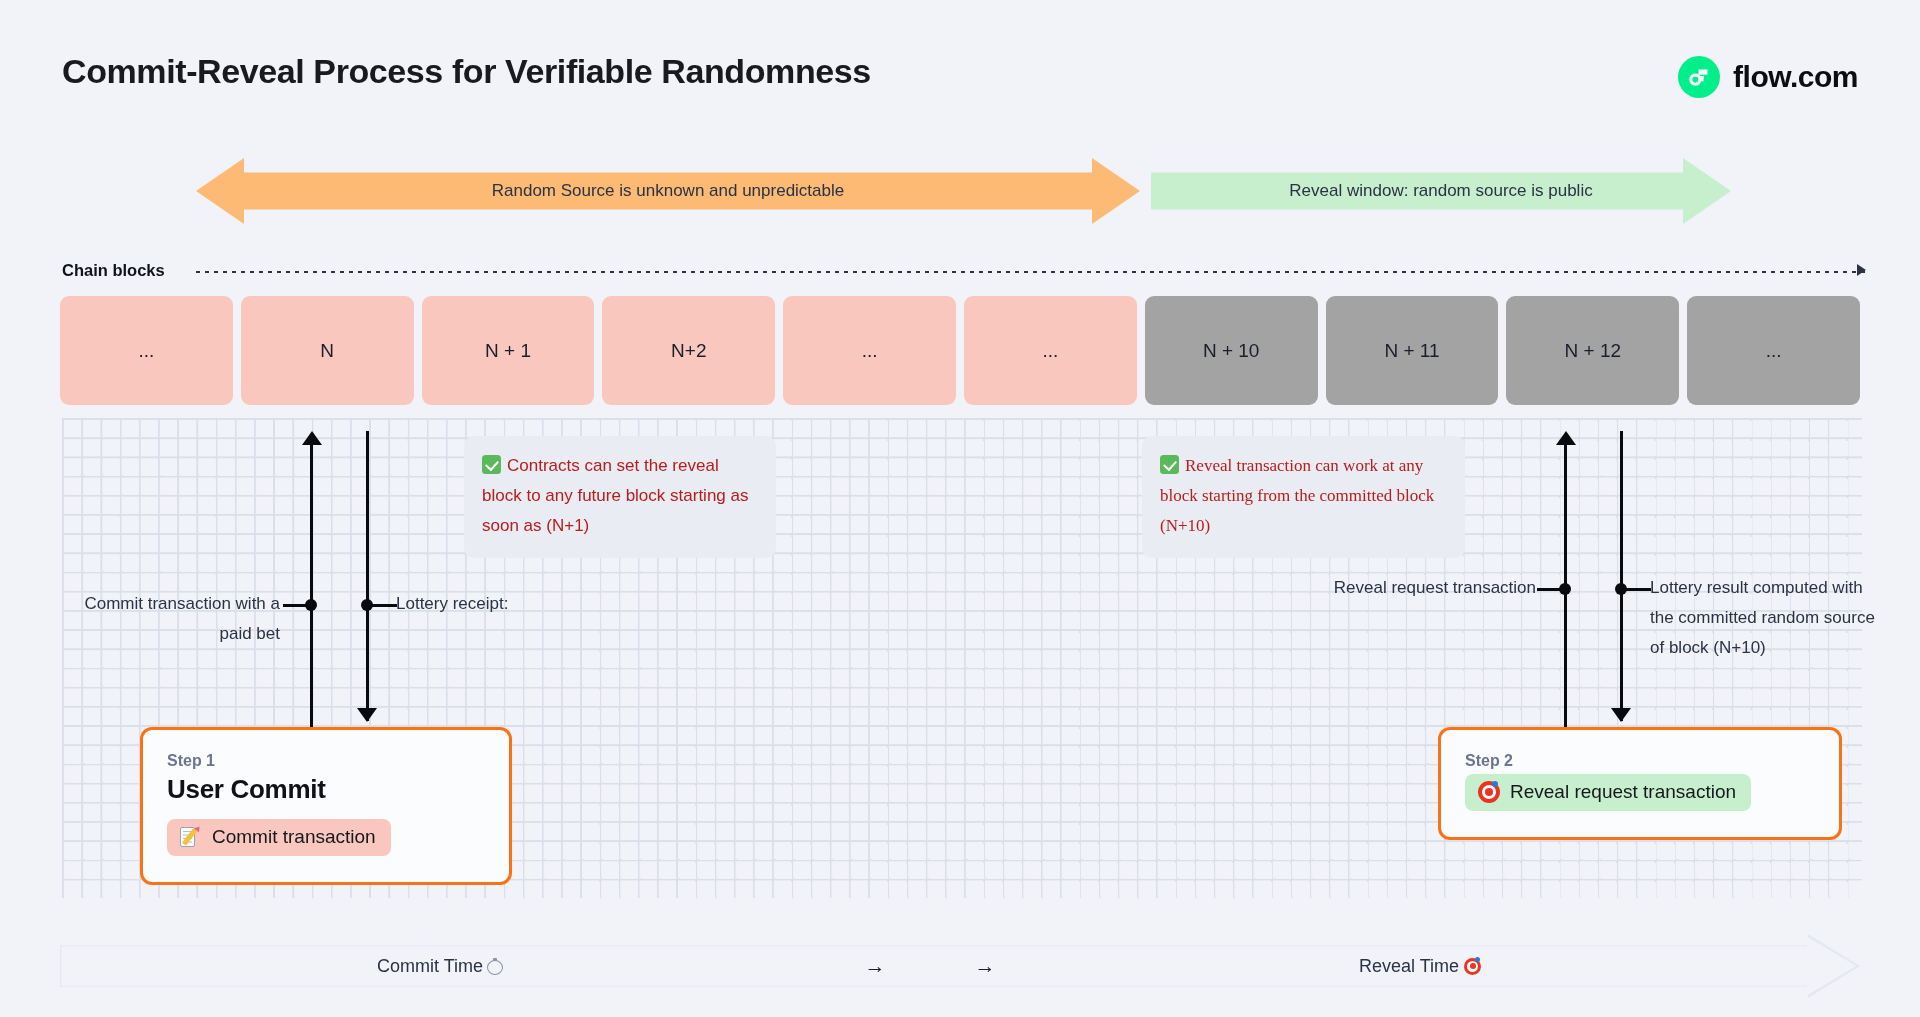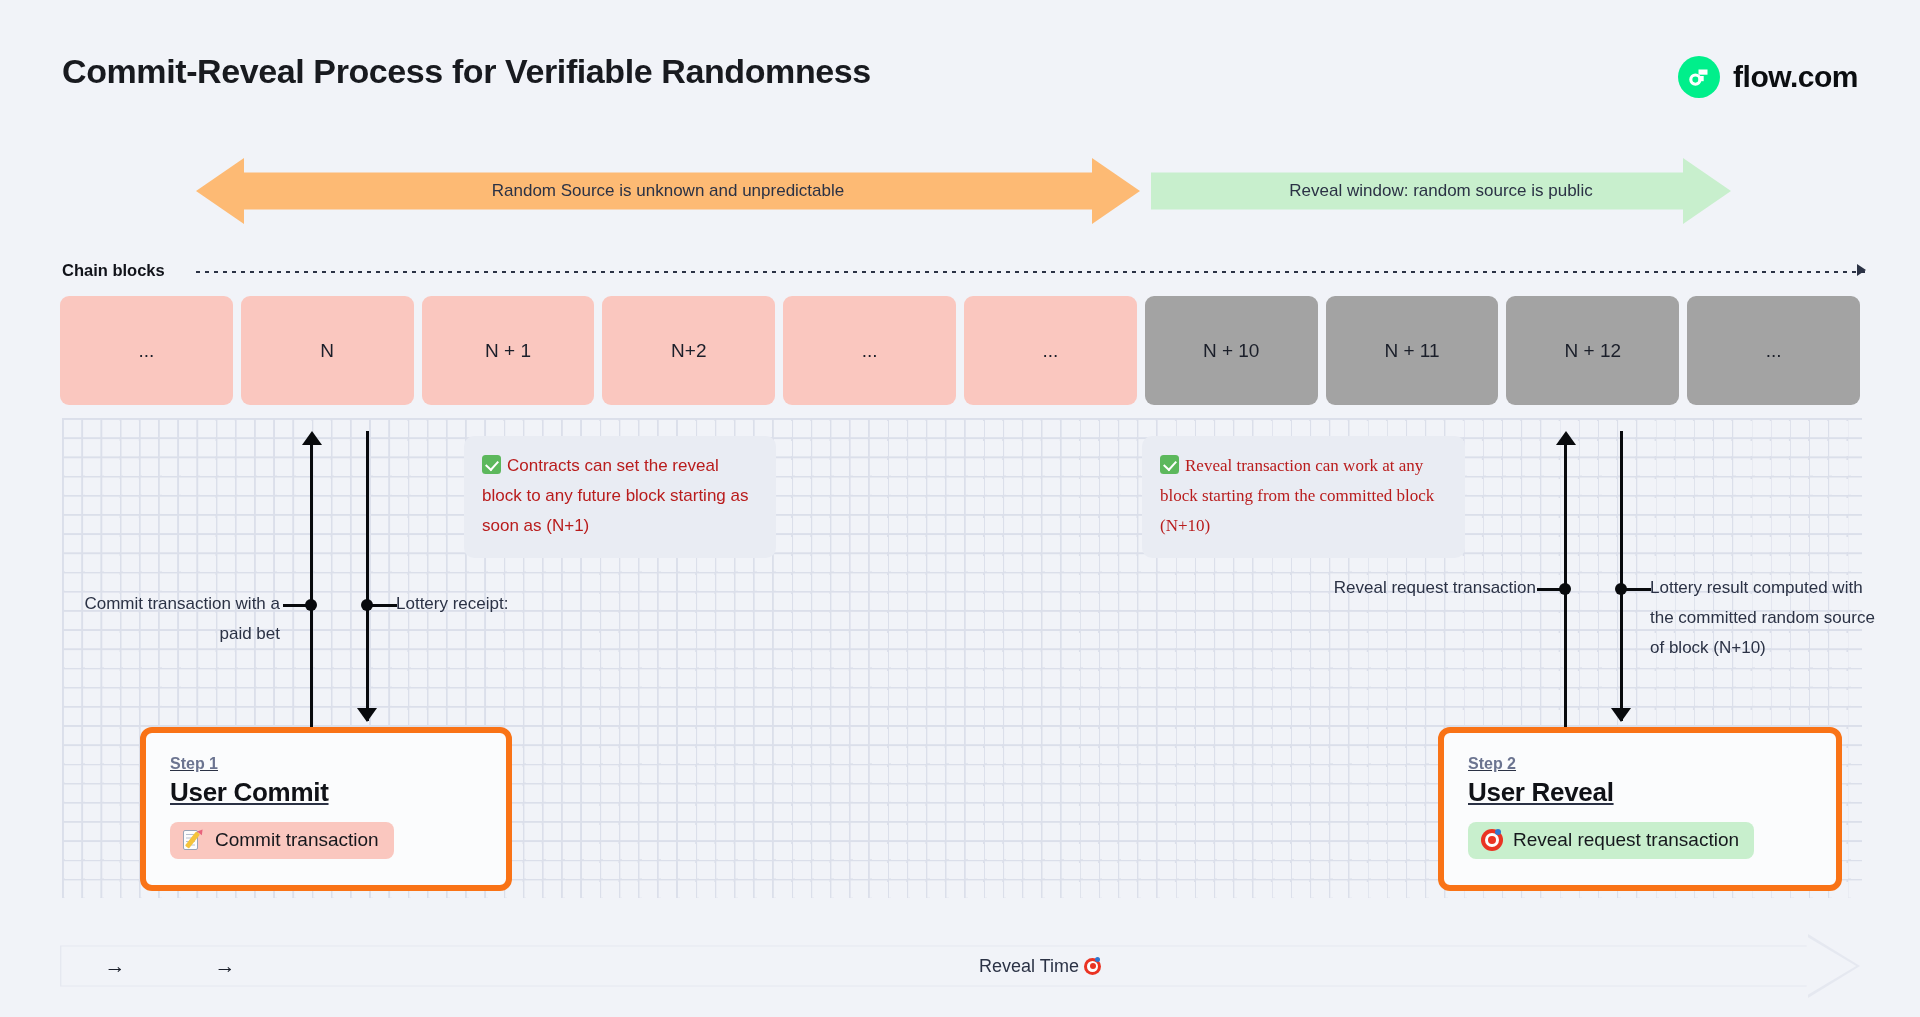--- a/index.html
+++ b/index.html
@@ -226,24 +226,23 @@
     position: absolute;
     left: 4px;
     top: -1px;
     color: #2b3245;
   }
 
   
   .step-card {
     position: absolute;
     background: #fbfcfd;
-    border: 6px solid #f97316;
+    border: 3px solid #f97316;
     border-radius: 12px;
     padding: 22px 24px 26px 24px;
-    text-decoration: underline;
   }
   #step-1 { left: 140px; top: 727px; width: 372px; }
   #step-2 { left: 1438px; top: 727px; width: 404px; }
   .step-kicker {
     font-size: 16px;
     font-weight: 700;
     color: #6b7490;
     margin-bottom: 4px;
   }
   .step-title {
@@ -512,30 +511,30 @@
       <span class="pad"></span>
         <span class="pencil"></span>
         <span class="tip"></span>
     </span>
     <span>Commit transaction</span>
   </div>
 </div>
 
 <div class="step-card" id="step-2">
   <div class="step-kicker">Step 2</div>
-  <div class="step-title">User Reveal</div>
   <div class="step-pill green">
     <span class="emoji-target">
         <span class="dart"></span>
       </span>
     <span>Reveal request transaction</span>
   </div>
 </div>
 
 <div id="timeline">
   <div class="frame"></div>
   <div class="inner"></div>
   <div class="cells">
+    <div class="tl-phase"><span>Commit Time</span><span class="emoji-stopwatch"><span class="crown"></span><span class="face"></span></span></div>
     <div class="tl-sep">→</div>
     <div class="tl-sep">→</div>
     <div class="tl-phase"><span>Reveal Time</span><span class="emoji-target inline"><span class="dart"></span></span></div>
   </div>
 </div>
 
 </body></html>

